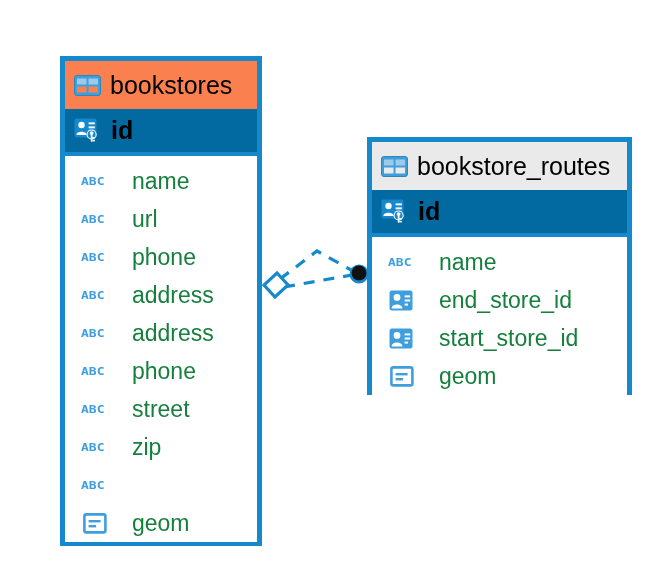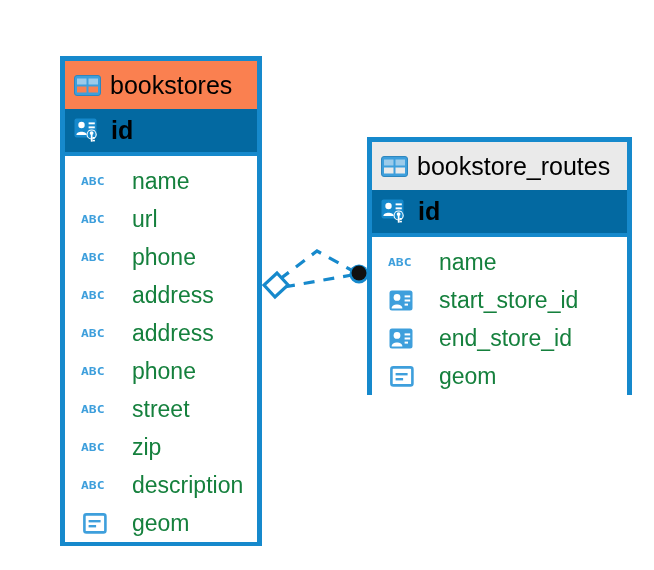--- a/index.html
+++ b/index.html
@@ -156,21 +156,20 @@
         <span class="col-name">street</span>
       </div>
 
       <div class="col-row">
         <span class="abc-ico">ABC</span>
         <span class="col-name">zip</span>
       </div>
 
       <div class="col-row">
         <span class="abc-ico">ABC</span>
-        <span class="col-name">description</span>
       </div>
 
       <div class="col-row">
         <span class="icon" style="width:31px;padding-left:2px;box-sizing:border-box;">
           <svg width="25" height="21" viewBox="0 0 25 21">
             <rect x="1.4" y="1.4" width="21" height="18" rx="2" fill="#ffffff" stroke="#3E9FDC" stroke-width="2.6"></rect>
             <rect x="5.6" y="7" width="12" height="2.4" fill="#3E9FDC"></rect>
             <rect x="5.6" y="12" width="7.5" height="2.4" fill="#3E9FDC"></rect>
           </svg>
         </span>
@@ -226,35 +225,35 @@
         <span class="icon" style="width:31px;padding-left:1px;box-sizing:border-box;">
           <svg width="25" height="21" viewBox="0 0 25 21">
             <rect x="0.5" y="0.5" width="23" height="20" rx="2.5" fill="#3E9FDC"></rect>
             <circle cx="8" cy="7.4" r="3.4" fill="#ffffff"></circle>
             <path d="M 2.6 18.4 C 2.6 13.2 13.4 13.2 13.4 18.4 Z" fill="#ffffff"></path>
             <rect x="15.6" y="5.4" width="5.6" height="2" fill="#ffffff"></rect>
             <rect x="15.6" y="9.5" width="5.6" height="2" fill="#ffffff"></rect>
             <rect x="15.6" y="13.6" width="3.4" height="2" fill="#ffffff"></rect>
           </svg>
         </span>
-        <span class="col-name">start_store_id</span>
+        <span class="col-name">end_store_id</span>
       </div>
 
       <div class="col-row">
         <span class="icon" style="width:31px;padding-left:1px;box-sizing:border-box;">
           <svg width="25" height="21" viewBox="0 0 25 21">
             <rect x="0.5" y="0.5" width="23" height="20" rx="2.5" fill="#3E9FDC"></rect>
             <circle cx="8" cy="7.4" r="3.4" fill="#ffffff"></circle>
             <path d="M 2.6 18.4 C 2.6 13.2 13.4 13.2 13.4 18.4 Z" fill="#ffffff"></path>
             <rect x="15.6" y="5.4" width="5.6" height="2" fill="#ffffff"></rect>
             <rect x="15.6" y="9.5" width="5.6" height="2" fill="#ffffff"></rect>
             <rect x="15.6" y="13.6" width="3.4" height="2" fill="#ffffff"></rect>
           </svg>
         </span>
-        <span class="col-name">end_store_id</span>
+        <span class="col-name">start_store_id</span>
       </div>
 
       <div class="col-row">
         <span class="icon" style="width:31px;padding-left:2px;box-sizing:border-box;">
           <svg width="25" height="21" viewBox="0 0 25 21">
             <rect x="1.4" y="1.4" width="21" height="18" rx="2" fill="#ffffff" stroke="#3E9FDC" stroke-width="2.6"></rect>
             <rect x="5.6" y="7" width="12" height="2.4" fill="#3E9FDC"></rect>
             <rect x="5.6" y="12" width="7.5" height="2.4" fill="#3E9FDC"></rect>
           </svg>
         </span>

